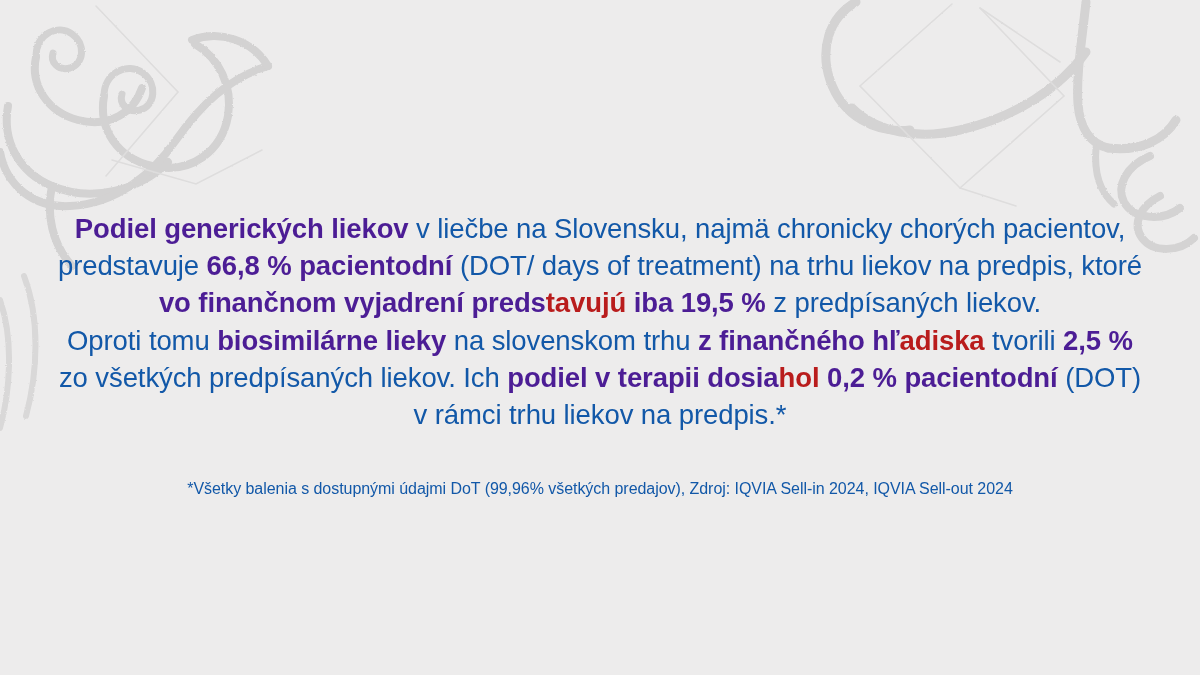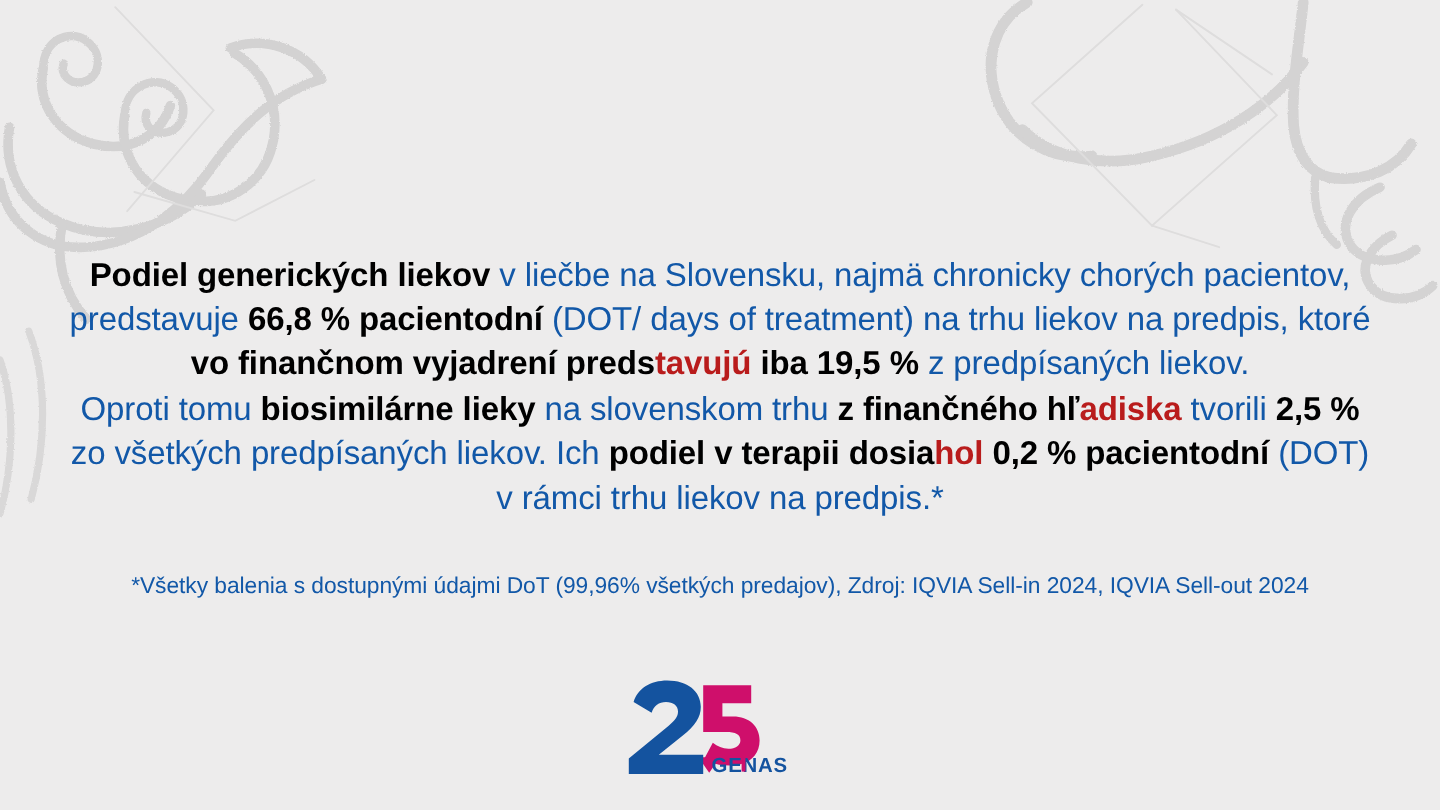--- a/index.html
+++ b/index.html
@@ -42,33 +42,33 @@
     text-align:center;
     color:#1258a8;
     font-size:27.5px;
     line-height:37px;
     letter-spacing:-0.1px;
     font-weight:400;
   }
   .headline .para{margin:0;}
   .headline .para + .para{margin-top:1px;}
 
-  .b{font-weight:700;color:#000000;margin-top:12px;}
+  .b{font-weight:700;color:#4c1d95;margin-top:12px;}
   .b-light{font-weight:700;color:#b91c1c;}
   .lt{font-weight:400;color:#1258a8;}
 
   .footnote{
     position:absolute;
     left:50%;
     transform:translateX(-50%);
     top:478px;
     width:1096px;
     text-align:center;
     color:#1258a8;
-    font-size:19px;
+    font-size:16px;
     line-height:22px;
     font-weight:400;
     letter-spacing:-0.05px;
   }
 
   
   .logo{
     position:absolute;
     left:50%;
     transform:translateX(-50%);
@@ -144,36 +144,14 @@
       <p class="para"><span class="b">Podiel generických liekov</span><span class="lt"> v liečbe na Slovensku, najmä chronicky chorých pacientov, predstavuje </span><span class="b">66,8 % pacientodní</span><span class="lt"> (DOT/ days of treatment) na trhu liekov na predpis, ktoré </span><span class="b">vo finančnom vyjadrení preds</span><span class="b-light">tavujú</span><span class="lt"> </span><span class="b">iba 19,5 %</span><span class="lt"> z predpísaných liekov.</span></p>
 
       <p class="para"><span class="lt">Oproti tomu </span><span class="b">biosimilárne lieky</span><span class="lt"> na slovenskom trhu </span><span class="b">z finančného hľ</span><span class="b-light">adiska</span><span class="lt"> tvorili </span><span class="b">2,5 %</span><span class="lt"> zo všetkých predpísaných liekov. Ich </span><span class="b">podiel v terapii dosia</span><span class="b-light">hol</span><span class="lt"> </span><span class="b">0,2 % pacientodní</span><span class="lt"> (DOT) v rámci trhu liekov na predpis.*</span></p>
 
     </div>
 
     <div class="footnote">*Všetky balenia s dostupnými údajmi DoT (99,96% všetkých predajov), Zdroj: IQVIA Sell-in 2024, IQVIA Sell-out 2024</div>
 
   </div>
 
-  <div class="logo">
-    <svg viewBox="0 0 160 84" xmlns="http://www.w3.org/2000/svg" aria-label="GENAS 25">
-
-      <g fill="#cf0f6b">
-        <path d="M66 8 h40 v15 h-24 v11 h9 c13 0 22 8 22 20 c0 13 -10 21 -25 21
-                 c-9 0 -16 -2 -21 -6 l7 -13 c4 3 8 5 13 5 c6 0 10 -3 10 -7
-                 c0 -5 -4 -7 -12 -7 h-19 z"></path>
-        <path d="M62 68 h18 l-9 13 z"></path>
-      </g>
-
-      <g fill="#14539f">
-        <path d="M8 22 c3 -11 14 -18 28 -18 c17 0 28 9 28 22 c0 9 -5 16 -15 24
-                 l-20 16 h37 v16 h-62 v-13 l33 -27 c6 -5 8 -8 8 -12 c0 -5 -4 -8 -10 -8
-                 c-6 0 -10 3 -12 9 z"></path>
-      </g>
-
-      <g fill="#14539f" font-family="'Liberation Sans', sans-serif" font-size="17" font-weight="700" letter-spacing="0.6">
-        <text x="73" y="80">GENAS</text>
-      </g>
-      <rect x="98" y="68" width="3.2" height="12" fill="#cf0f6b"></rect>
-    </svg>
-  </div>
 
 </div>
 
 </body></html>

